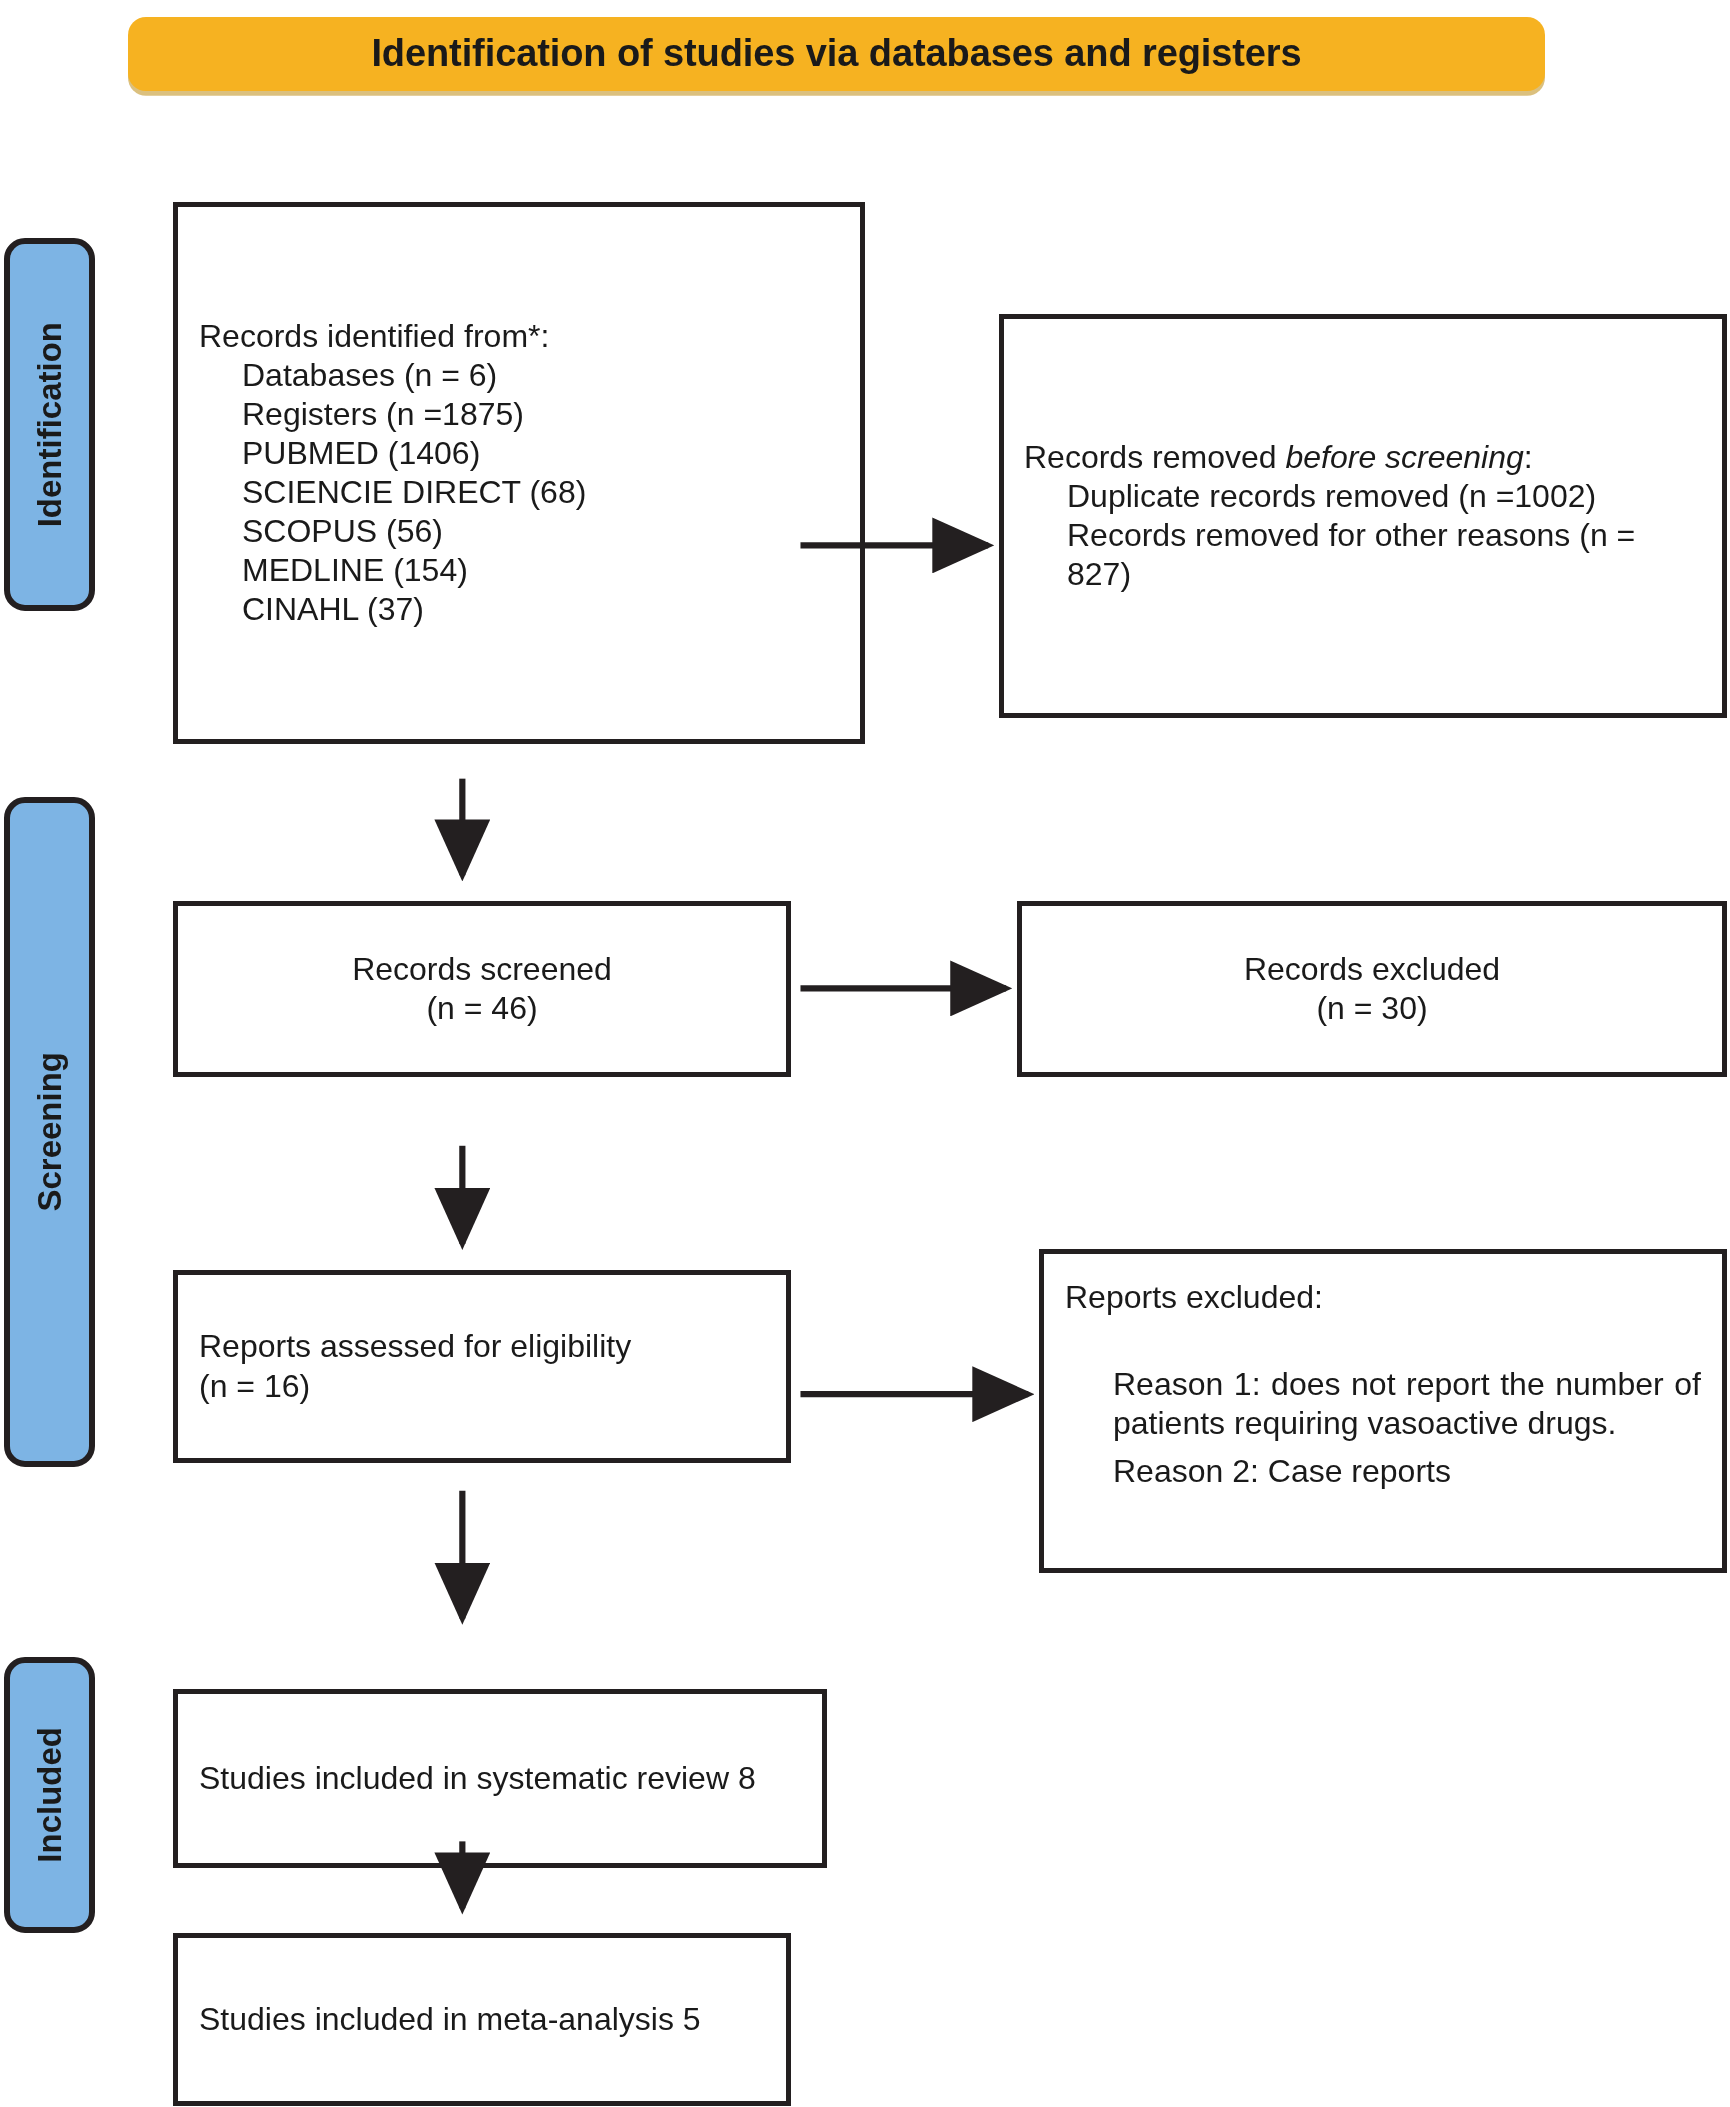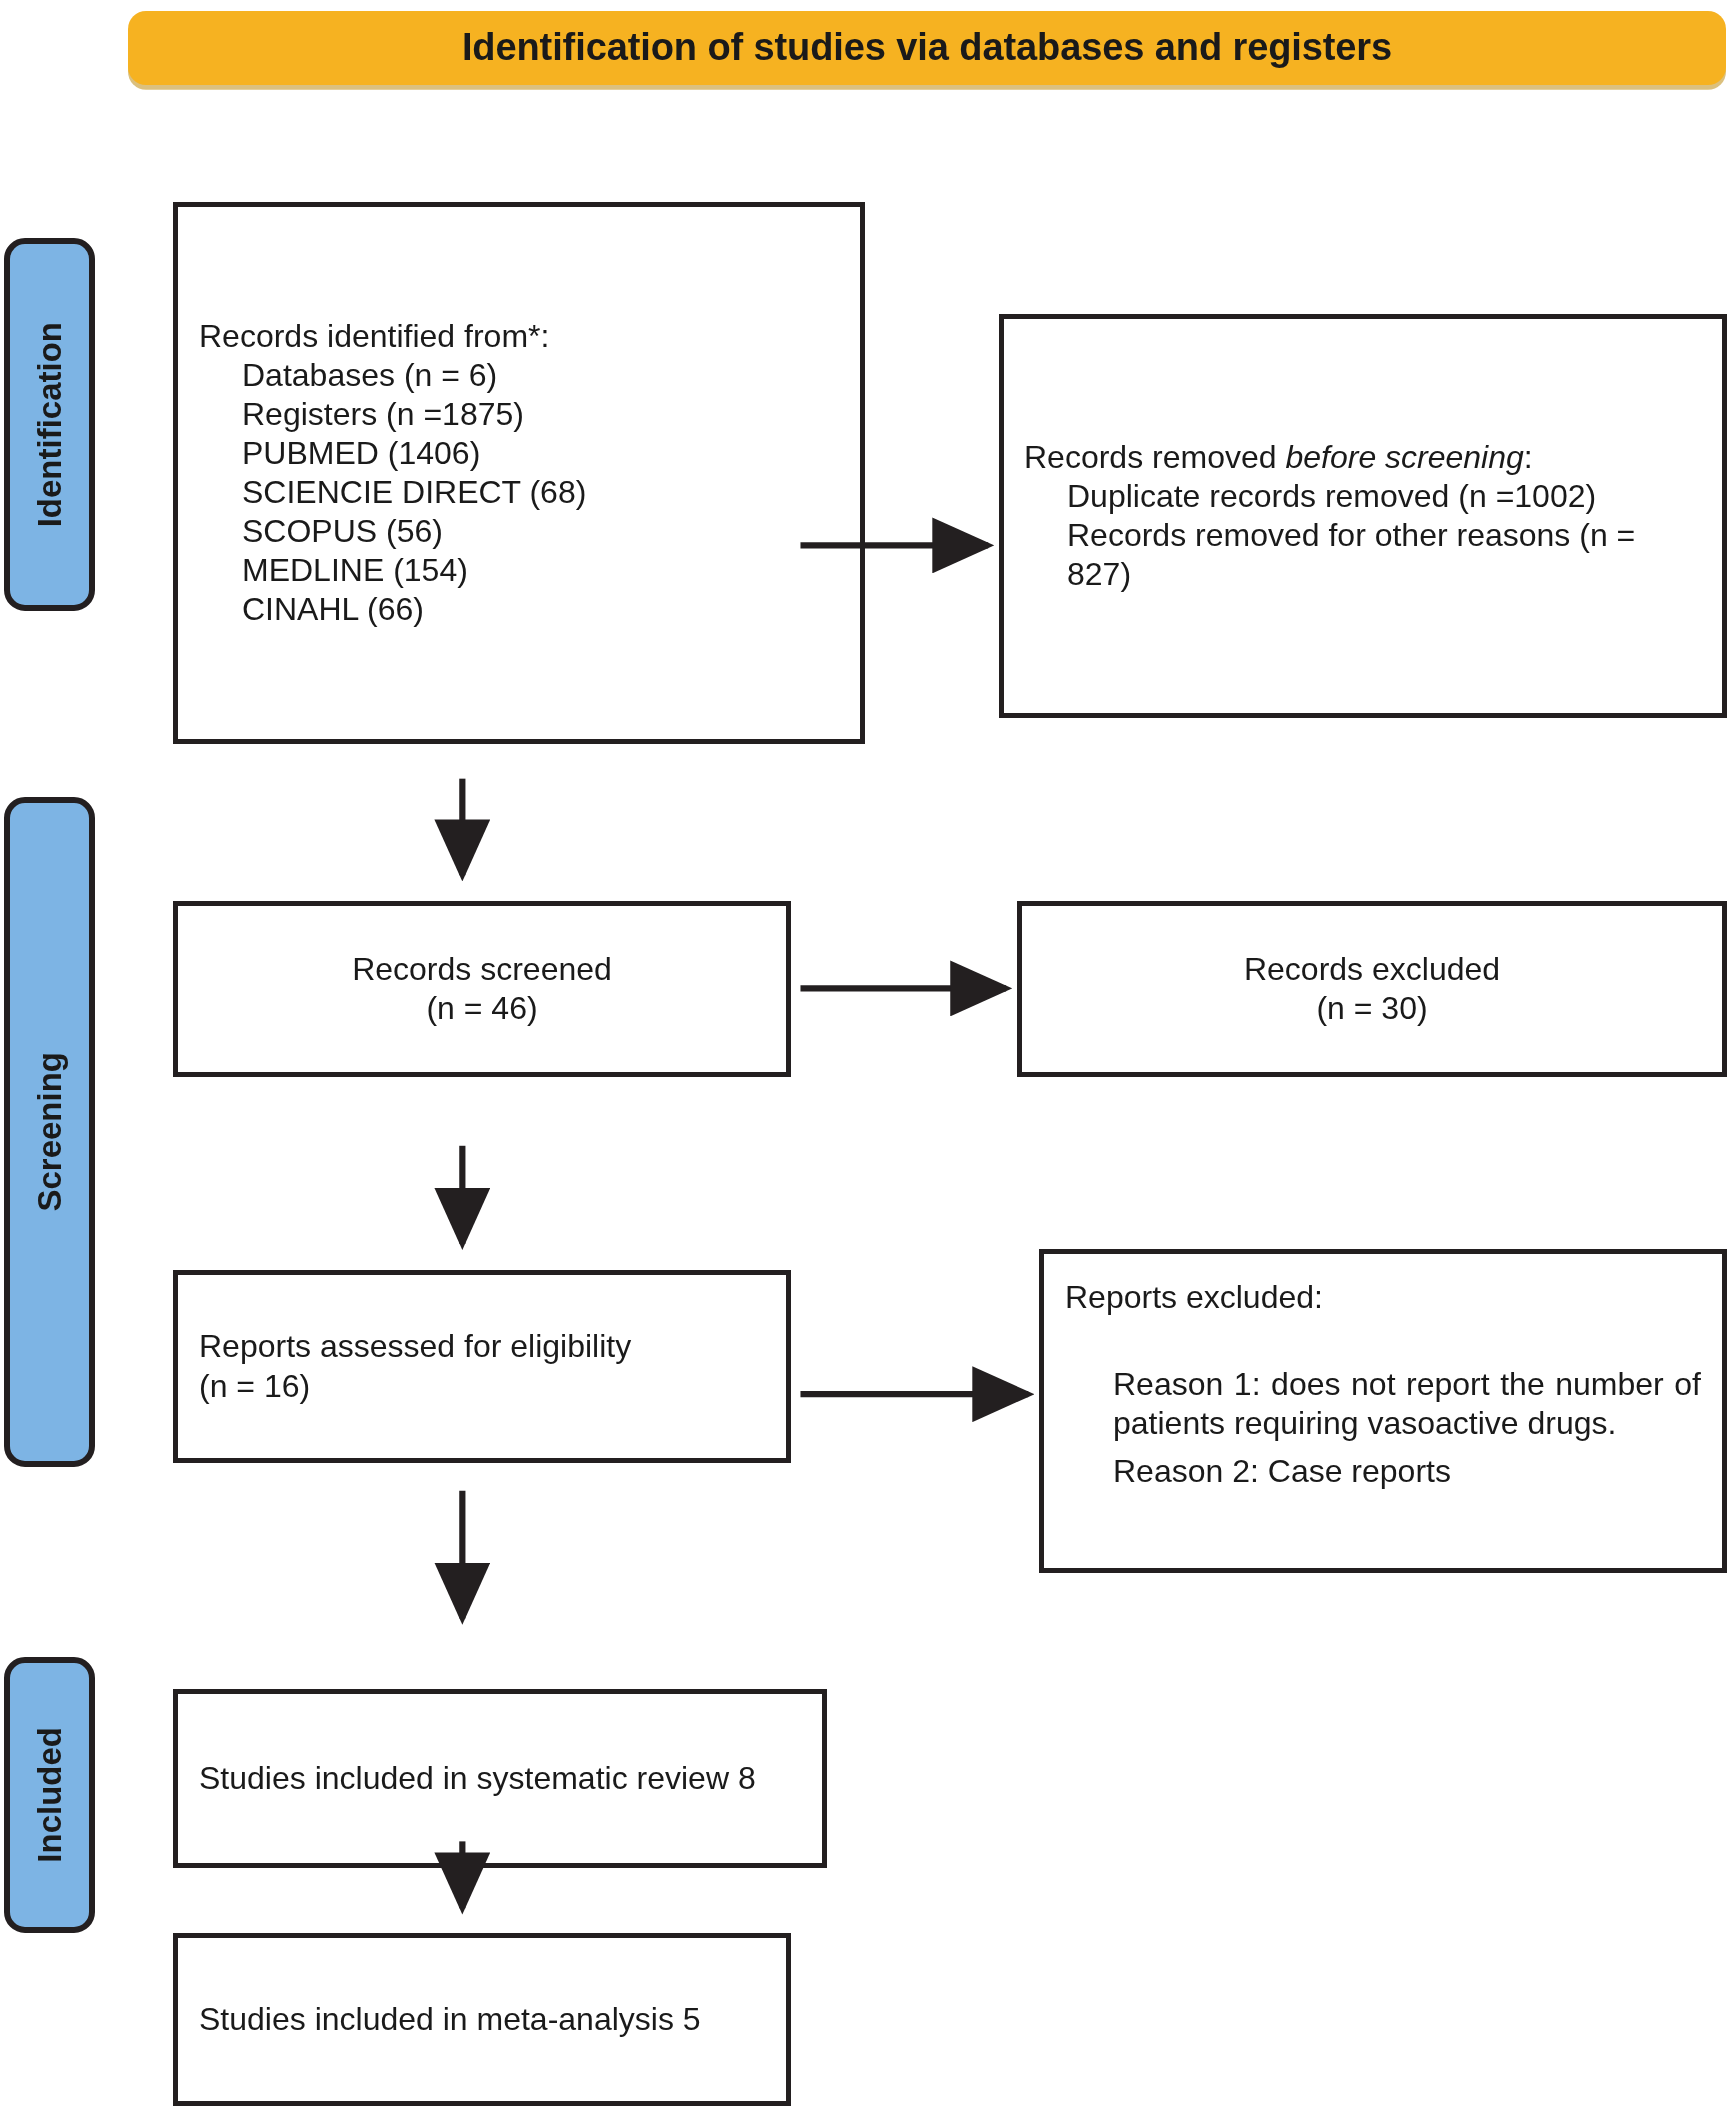--- a/index.html
+++ b/index.html
@@ -19,22 +19,22 @@
     width: 1730px;
     height: 2108px;
     background: #ffffff;
     overflow: hidden;
   }
 
   
   .banner {
     position: absolute;
     left: 128px;
-    top: 11px;
-    width: 1598px;
+    top: 17px;
+    width: 1417px;
     height: 74px;
     background: #F6B221;
     border-radius: 18px;
     box-shadow: 0 4.8px 0 0 rgba(190,140,20,0.55);
     display: flex;
     align-items: center;
     justify-content: center;
     box-sizing: border-box;
   }
   .banner-title {
@@ -125,21 +125,21 @@
   </div>
 
   <div class="box" style="left:173px; top:202px; width:692px; height:542px;">
     <p>Records identified from*:</p>
     <p class="indent">Databases (n = 6)</p>
     <p class="indent">Registers (n =1875)</p>
     <p class="hang">PUBMED (1406)</p>
     <p class="hang">SCIENCIE DIRECT (68)</p>
     <p class="hang">SCOPUS (56)</p>
     <p class="hang">MEDLINE (154)</p>
-    <p class="hang">CINAHL (66)</p>
+    <p class="hang">CINAHL (37)</p>
   </div>
 
   <div class="box" style="left:999px; top:314px; width:728px; height:404px;padding-left:20px;">
     <p><span>Records removed </span><span class="ital">before screening</span><span>:</span></p>
     <p class="hang">Duplicate records removed (n =1002)</p>
     <p class="hang">Records removed for other reasons (n = 827)</p>
   </div>
 
   <div class="box center-text" style="left:173px; top:901px; width:618px; height:176px;">
     <p>Records screened</p>

